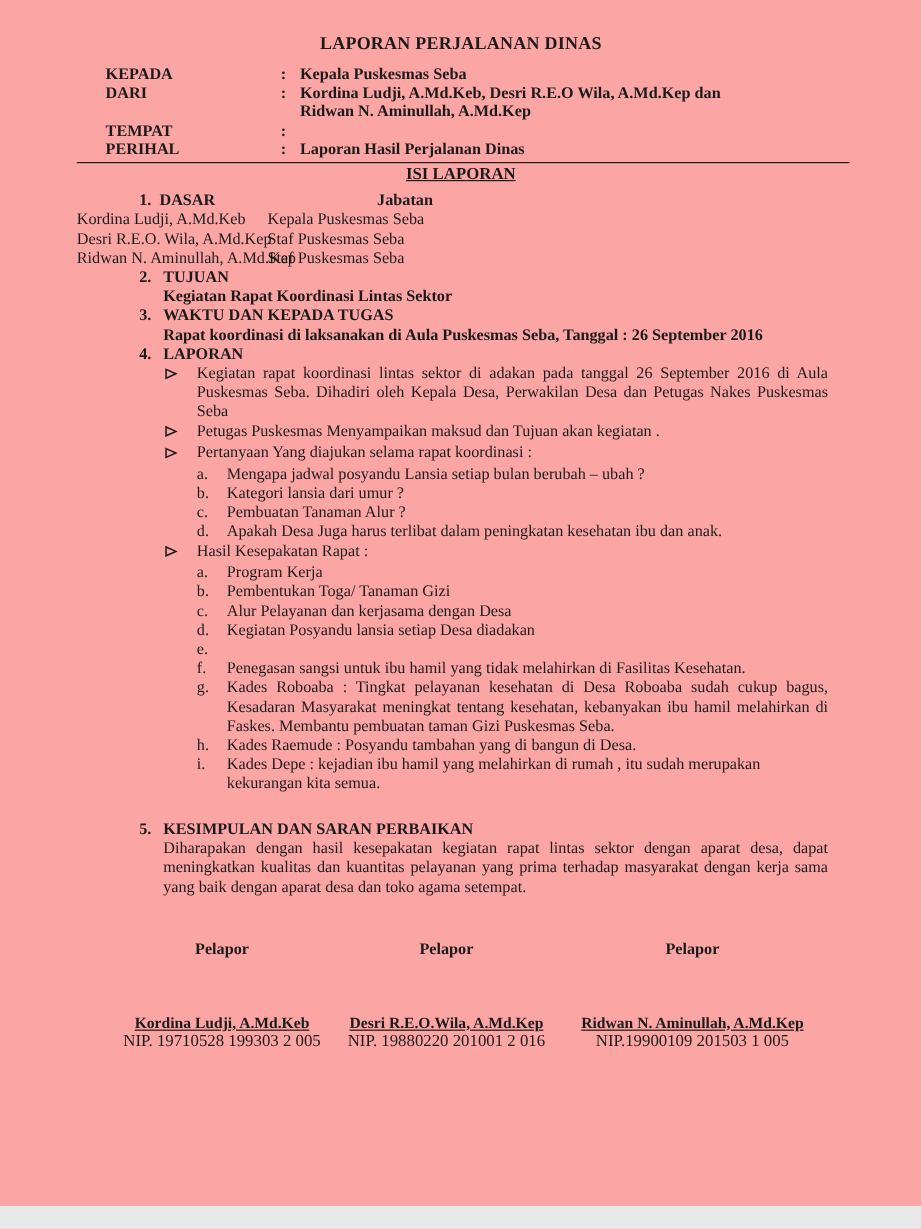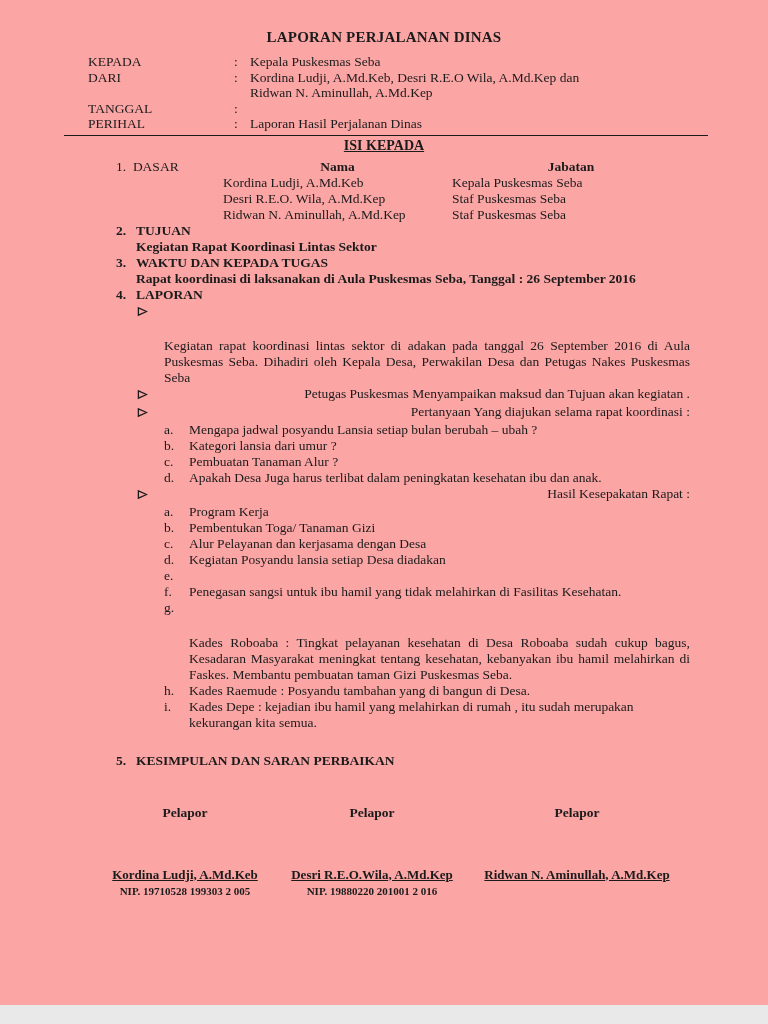--- a/index.html
+++ b/index.html
@@ -14,53 +14,53 @@
     overflow:hidden;
   }
   .title{
     padding-top:29px;
     text-align:center;
     font-weight:bold;
     font-size:15px;
     letter-spacing:.2px;
   }
   .meta{margin:9px 64px 0 64px;line-height:15.5px;}
-  .meta-row{display:grid;grid-template-columns:146px 16px 1fr;padding-left:24px;}
+  .meta-row{display:grid;grid-template-columns:146px 16px 1fr;padding-left:24px;font-weight:bold;}
   .rule{margin:3px 0 0 64px;width:644px;border-top:1.7px solid #1b1b1b;}
   .isi-heading{text-align:center;font-weight:bold;font-size:14px;line-height:17px;margin-top:1px;}
   .isi-heading span{text-decoration:underline;}
   
   .sec1{margin:5px 78px 0 64px;display:grid;grid-template-columns:159px 229px 1fr;}
-  .sec1 .head1{font-weight:normal;padding-left:52px;}
+  .sec1 .head1{font-weight:bold;padding-left:52px;}
   .sec1 .colhead{font-weight:bold;text-align:center;}
   .sec1 .cell{white-space:nowrap;}
   
   .sec-head{margin:0 78px 0 64px;padding-left:52px;font-weight:bold;display:flex;}
   .sec-head .num{width:20px;flex:0 0 20px;}
   .sec-body{margin:0 78px 0 64px;padding-left:72px;}
   .bold{font-weight:bold;}
   
   .bullet{margin:0 78px 0 64px;padding-left:73px;display:flex;}
   .b-icon{flex:0 0 27px;width:27px;padding-top:2px;}
-  .b-text{flex:1;text-align:right;}
+  .b-text{flex:1;}
   .sub{margin:0 78px 0 64px;padding-left:100px;display:flex;}
   .s-letter{flex:0 0 25px;width:25px;}
   .s-text{flex:1;}
-  .just{text-align:justify;margin-top:35px;}
+  .just{text-align:justify;}
   
   .gap-top{margin-top:22px;}
   
   .sig-row{margin:36px 0 0 64px;width:640px;display:flex;}
   .sig-col{text-align:center;white-space:nowrap;}
   .sig-col.c1{margin-left:31px;width:180px;}
   .sig-col.c2{margin-left:2px;width:190px;}
   .sig-col.c3{margin-left:0;width:220px;}
   .sig-label{font-weight:bold;}
   .sig-name{margin-top:46px;font-weight:bold;font-size:13px;text-decoration:underline;}
-  .sig-nip{font-weight:bold;font-size:11px;}
+  .sig-nip{font-weight:normal;font-size:14px;}
   
   .next-page-bar{position:absolute;left:64px;top:1007px;width:642px;height:15px;background:#141414;}
 </style>
 </head>
 <body>
 
 <div class="page">
 
   <div class="title">LAPORAN PERJALANAN DINAS</div>
 
@@ -74,37 +74,36 @@
       <span>DARI</span>
       <span>:</span>
       <span>Kordina Ludji, A.Md.Keb, Desri R.E.O Wila, A.Md.Kep dan</span>
     </div>
     <div class="meta-row">
       <span></span>
       <span></span>
       <span>Ridwan N. Aminullah, A.Md.Kep</span>
     </div>
     <div class="meta-row">
-      <span>TANGGAL</span>
+      <span>TEMPAT</span>
       <span>:</span>
     </div>
     <div class="meta-row">
       <span>PERIHAL</span>
       <span>:</span>
       <span>Laporan Hasil Perjalanan Dinas</span>
     </div>
   </div>
 
   <div class="rule"></div>
 
-  <div class="isi-heading"><span>ISI KEPADA</span></div>
+  <div class="isi-heading"><span>ISI LAPORAN</span></div>
 
   <div class="sec1">
     <div class="head1"><span>1.</span>&nbsp;&nbsp;<span>DASAR</span></div>
-    <div class="colhead">Nama</div>
     <div class="colhead">Jabatan</div>
 
     <div></div>
     <div class="cell">Kordina Ludji, A.Md.Keb</div>
     <div class="cell">Kepala Puskesmas Seba</div>
 
     <div></div>
     <div class="cell">Desri R.E.O. Wila, A.Md.Kep</div>
     <div class="cell">Staf Puskesmas Seba</div>
 
@@ -204,33 +203,35 @@
   </div>
   <div class="sub">
     <span class="s-letter">i.</span>
     <div class="s-text">Kades Depe : kejadian ibu hamil yang melahirkan di rumah , itu sudah merupakan kekurangan kita semua.</div>
   </div>
 
   <div class="sec-head gap-top">
     <span class="num">5.</span>
     <span>KESIMPULAN DAN SARAN PERBAIKAN</span>
   </div>
+  <div class="sec-body just">Diharapakan dengan hasil kesepakatan kegiatan rapat lintas sektor dengan aparat desa, dapat meningkatkan kualitas dan kuantitas pelayanan yang prima terhadap masyarakat dengan kerja sama yang baik dengan aparat desa dan toko agama setempat.</div>
 
   <div class="sig-row">
     <div class="sig-col c1">
       <div class="sig-label">Pelapor</div>
       <div class="sig-name">Kordina Ludji, A.Md.Keb</div>
       <div class="sig-nip">NIP. 19710528 199303 2 005</div>
     </div>
     <div class="sig-col c2">
       <div class="sig-label">Pelapor</div>
       <div class="sig-name">Desri R.E.O.Wila, A.Md.Kep</div>
       <div class="sig-nip">NIP. 19880220 201001 2 016</div>
     </div>
     <div class="sig-col c3">
       <div class="sig-label">Pelapor</div>
       <div class="sig-name">Ridwan N. Aminullah, A.Md.Kep</div>
+      <div class="sig-nip">NIP.19900109 201503 1 005</div>
     </div>
   </div>
 
   <div class="next-page-bar"></div>
 
 </div>
 
 </body></html>

